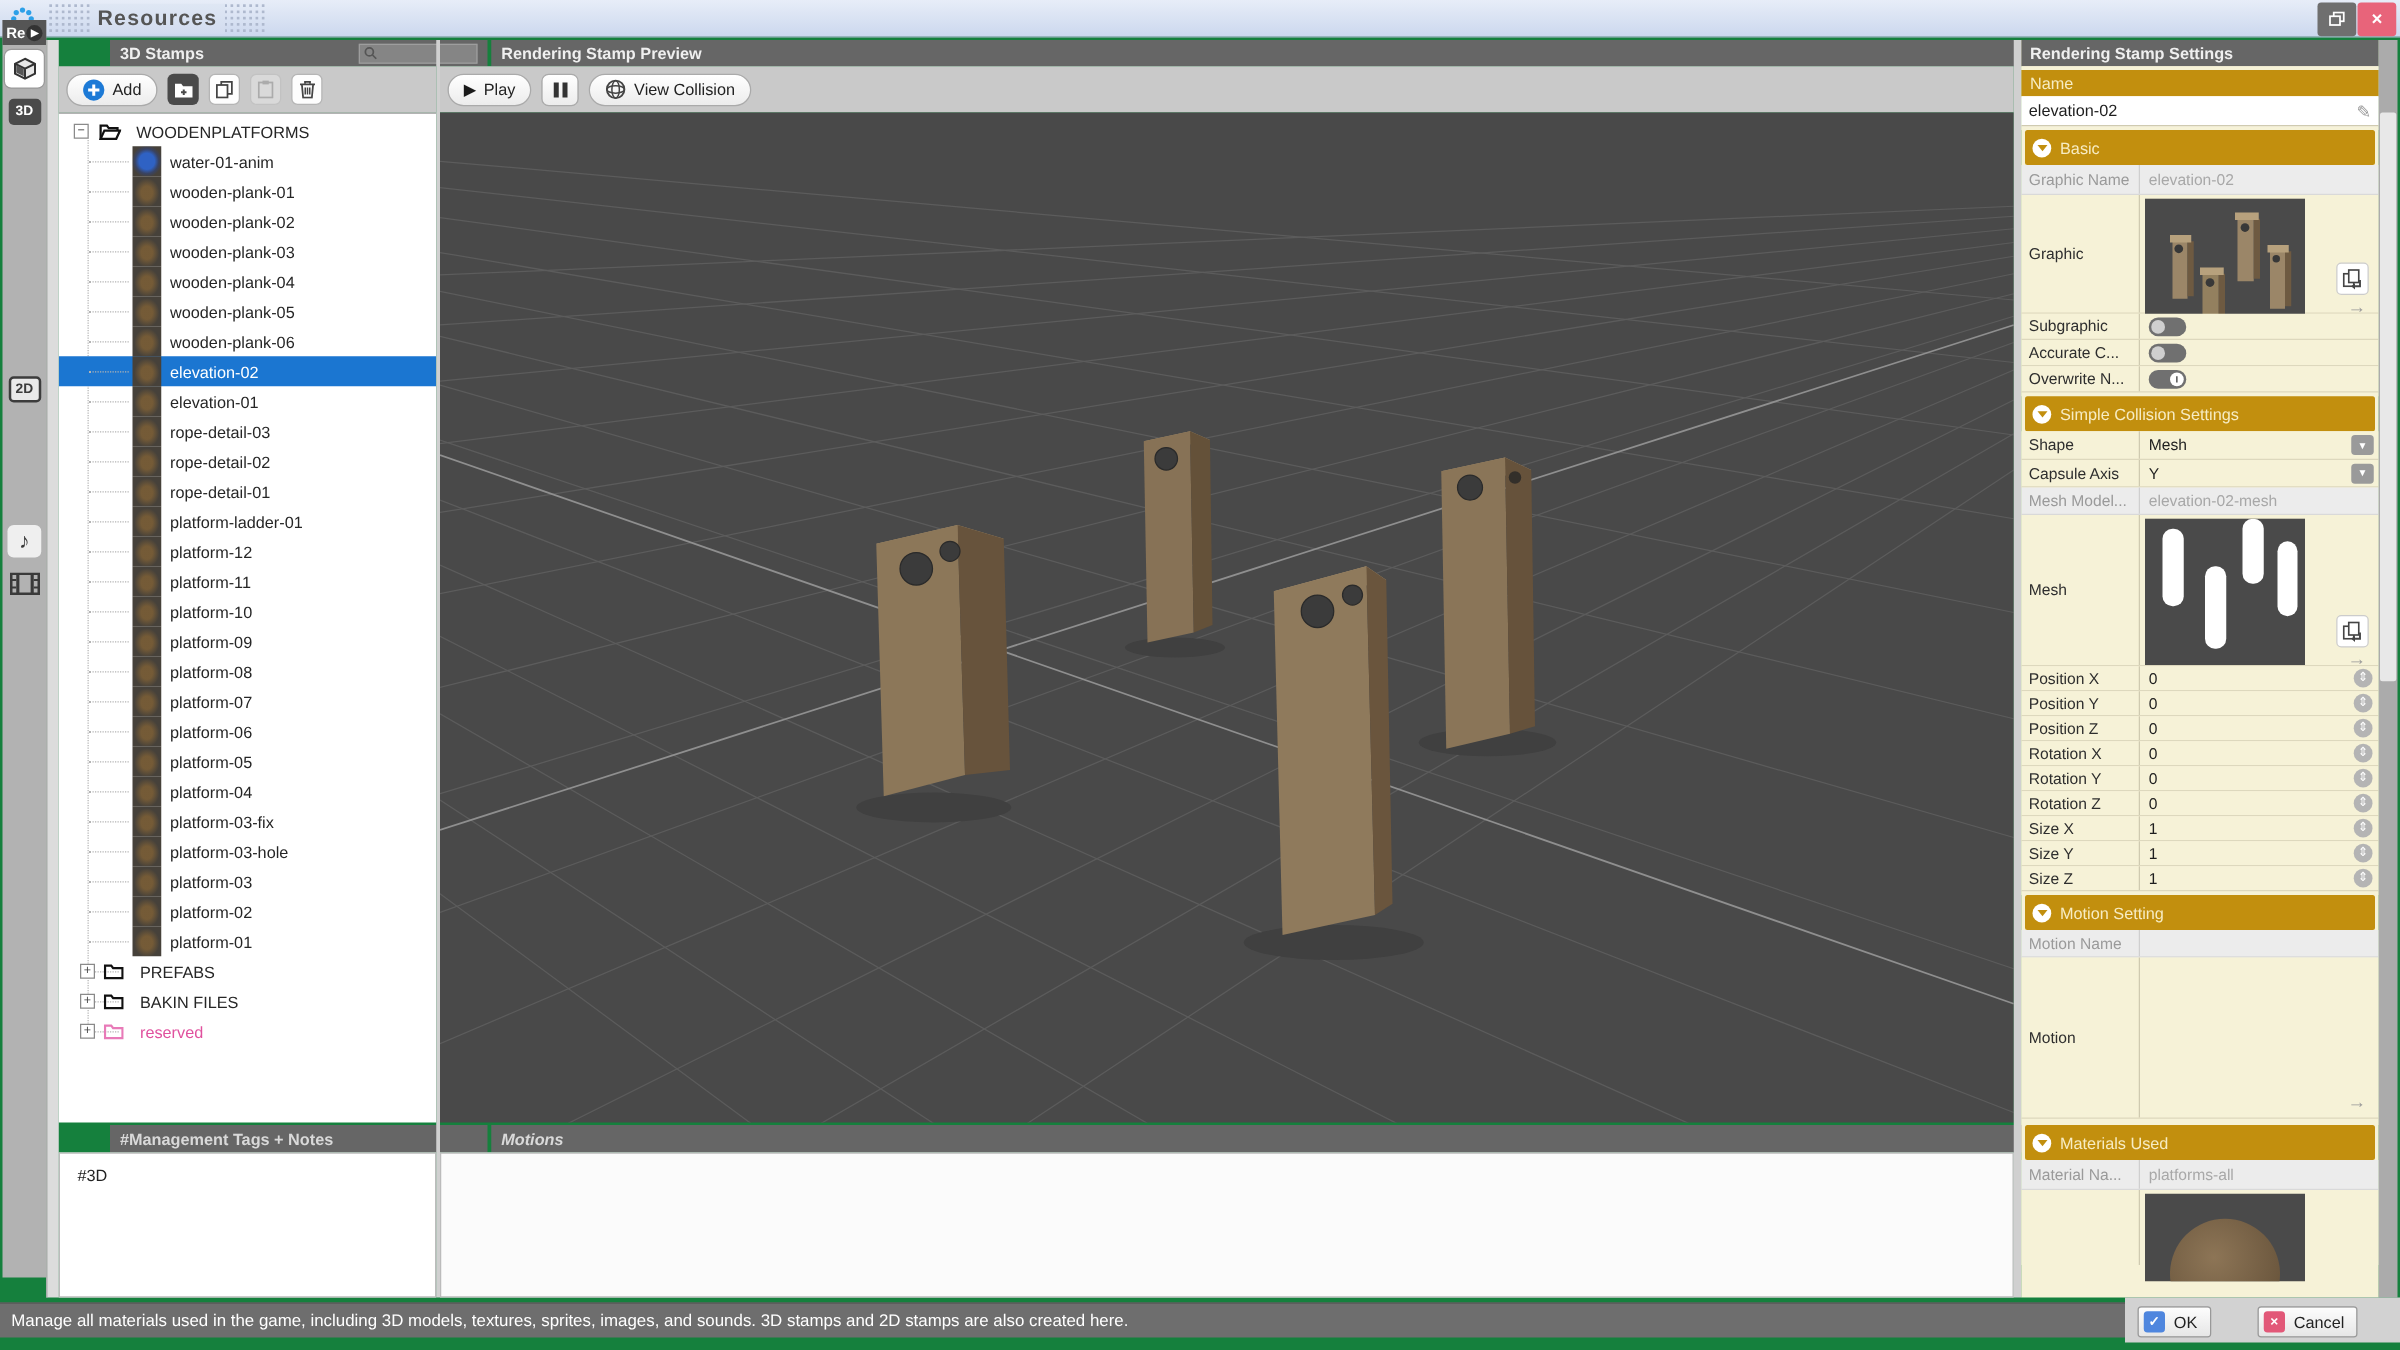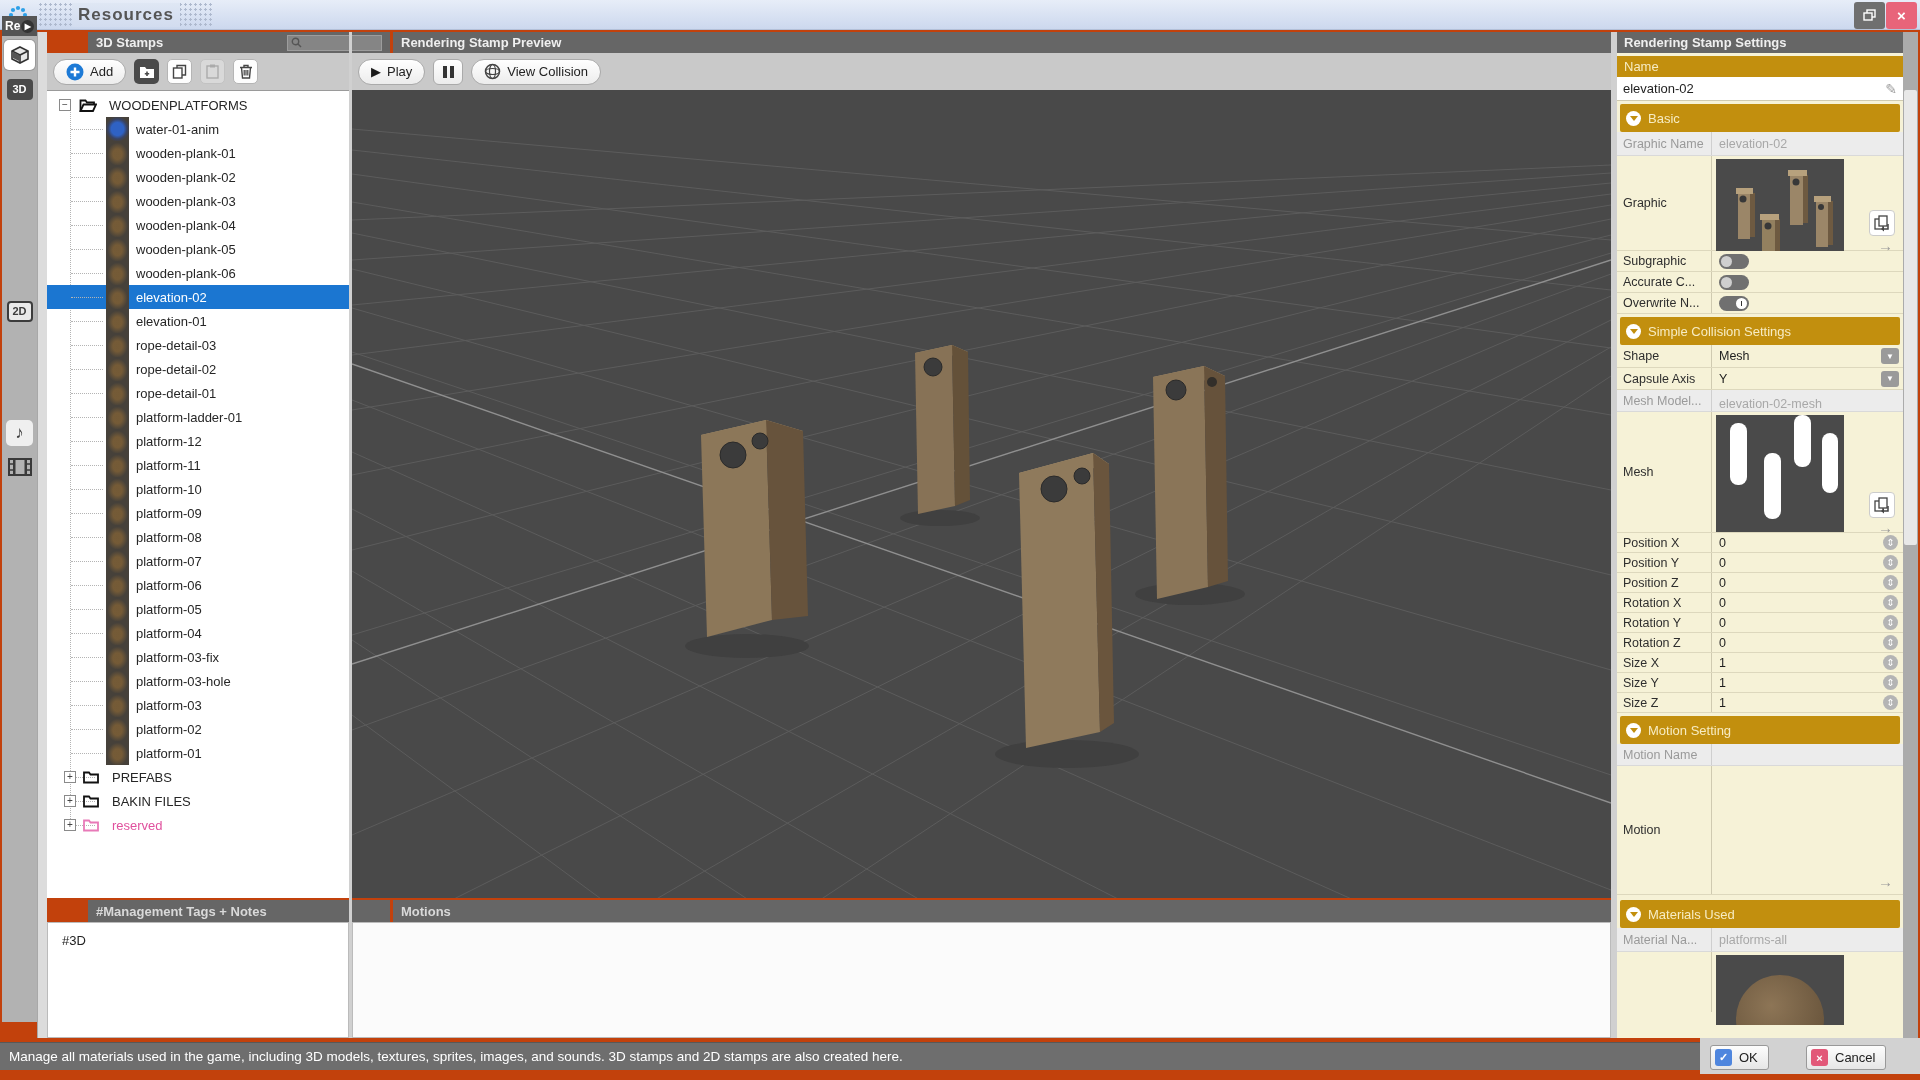--- a/index.html
+++ b/index.html
@@ -1,17 +1,17 @@
 <!DOCTYPE html>
 <html><head>
 <meta charset="utf-8">
 <style>
   * { margin:0; padding:0; box-sizing:border-box; }
   html,body { background:#9aa7bd; }
-  .window { position:relative; width:1920px; height:1080px; background:#c2410c;
+  .window { position:relative; width:1920px; height:1080px; background:#15803d;
             font-family:"Liberation Sans", sans-serif; overflow:hidden; }
 
   
   .titlebar { position:absolute; left:0; top:0; right:0; height:30px;
               background:linear-gradient(#e7edf8,#ccd8ee); border-bottom:1px solid #b3c0d8; }
   .appicon { position:absolute; left:8px; top:5px; }
   .title-wrap { position:absolute; left:38px; top:2px; height:26px; padding:0 34px; display:flex; align-items:center;
                 background-image:radial-gradient(#aeb9ce 1px, transparent 1.3px); background-size:5px 5px; }
   .title-text { font-size:17px; font-weight:bold; color:#555; letter-spacing:1px;
                 background:linear-gradient(#dfe7f4,#d2dcef); padding:2px 6px; }
@@ -78,21 +78,21 @@
   .mgmt-body { position:absolute; left:47px; top:922px; width:302px; height:116px; background:#fff; border:1px solid #bbb; }
   .mgmt-body .tag { position:absolute; left:14px; top:10px; font-size:13px; color:#222; }
 
   
   .prev-head { left:352px; top:32px; width:1259px; }
   .prev-tool { left:352px; top:53px; width:1259px; }
   .pausebtn { width:30px; height:26px; background:linear-gradient(#fff,#ececec); border:1px solid #aaa; border-radius:6px;
               display:flex; align-items:center; justify-content:center; gap:3px; }
   .pausebtn i { width:4px; height:12px; background:#333; }
   .viewport { position:absolute; left:352px; top:90px; width:1259px; height:808px; background:#494949; }
-  .motions-head { left:352px; top:900px; width:1445px; color:#d9d9d9; height:22px; }
+  .motions-head { left:352px; top:900px; width:1445px; color:#d9d9d9; height:22px;font-style:italic; }
   .motions-body { position:absolute; left:352px; top:922px; width:1259px; height:116px; background:#fbfbfb; border:1px solid #bbb; }
 
   
   .settings { position:absolute; left:1617px; top:32px; width:286px; height:1006px; background:#f6f2d7; overflow:hidden; }
   .shead { height:21px; background:#666; color:#efefef; font-size:13px; font-weight:bold; display:flex; align-items:center; padding:0 7px; }
   .gap3 { height:3px; background:#f6f2d7; }
   .gap5 { height:5px; background:#f6f2d7; }
   .goldbar { height:21px; background:#c28f0e; color:#f7ecc3; font-size:13px; display:flex; align-items:center; padding:0 7px; }
   .goldhead { height:28px; margin:0 3px; background:#c28f0e; color:#f7ecc3; font-size:13px;
               display:flex; align-items:center; gap:7px; padding:0 6px; border-radius:2px; }
@@ -631,21 +631,21 @@
     <div class="srow" style="height:23px;">
       <span class="slabel">Shape</span>
       <span class="svalue">Mesh</span>
       <span class="ddbtn">▼</span>
     </div>
     <div class="srow" style="height:22px;">
       <span class="slabel">Capsule Axis</span>
       <span class="svalue">Y</span>
       <span class="ddbtn">▼</span>
     </div>
-    <div class="srow disabled" style="height:22px;align-items:flex-end;">
+    <div class="srow disabled" style="height:22px;">
       <span class="slabel">Mesh Model...</span>
       <span class="svalue">elevation-02-mesh</span>
     </div>
     <div class="srow" style="height:121px;">
       <span class="slabel">Mesh</span>
       <span class="svalue"></span>
       <span class="bigthumb">
         <svg width="128" height="114" viewBox="0 0 128 114">
           <rect width="128" height="114" fill="#4a4a4a"></rect>
           <g fill="#fff">

